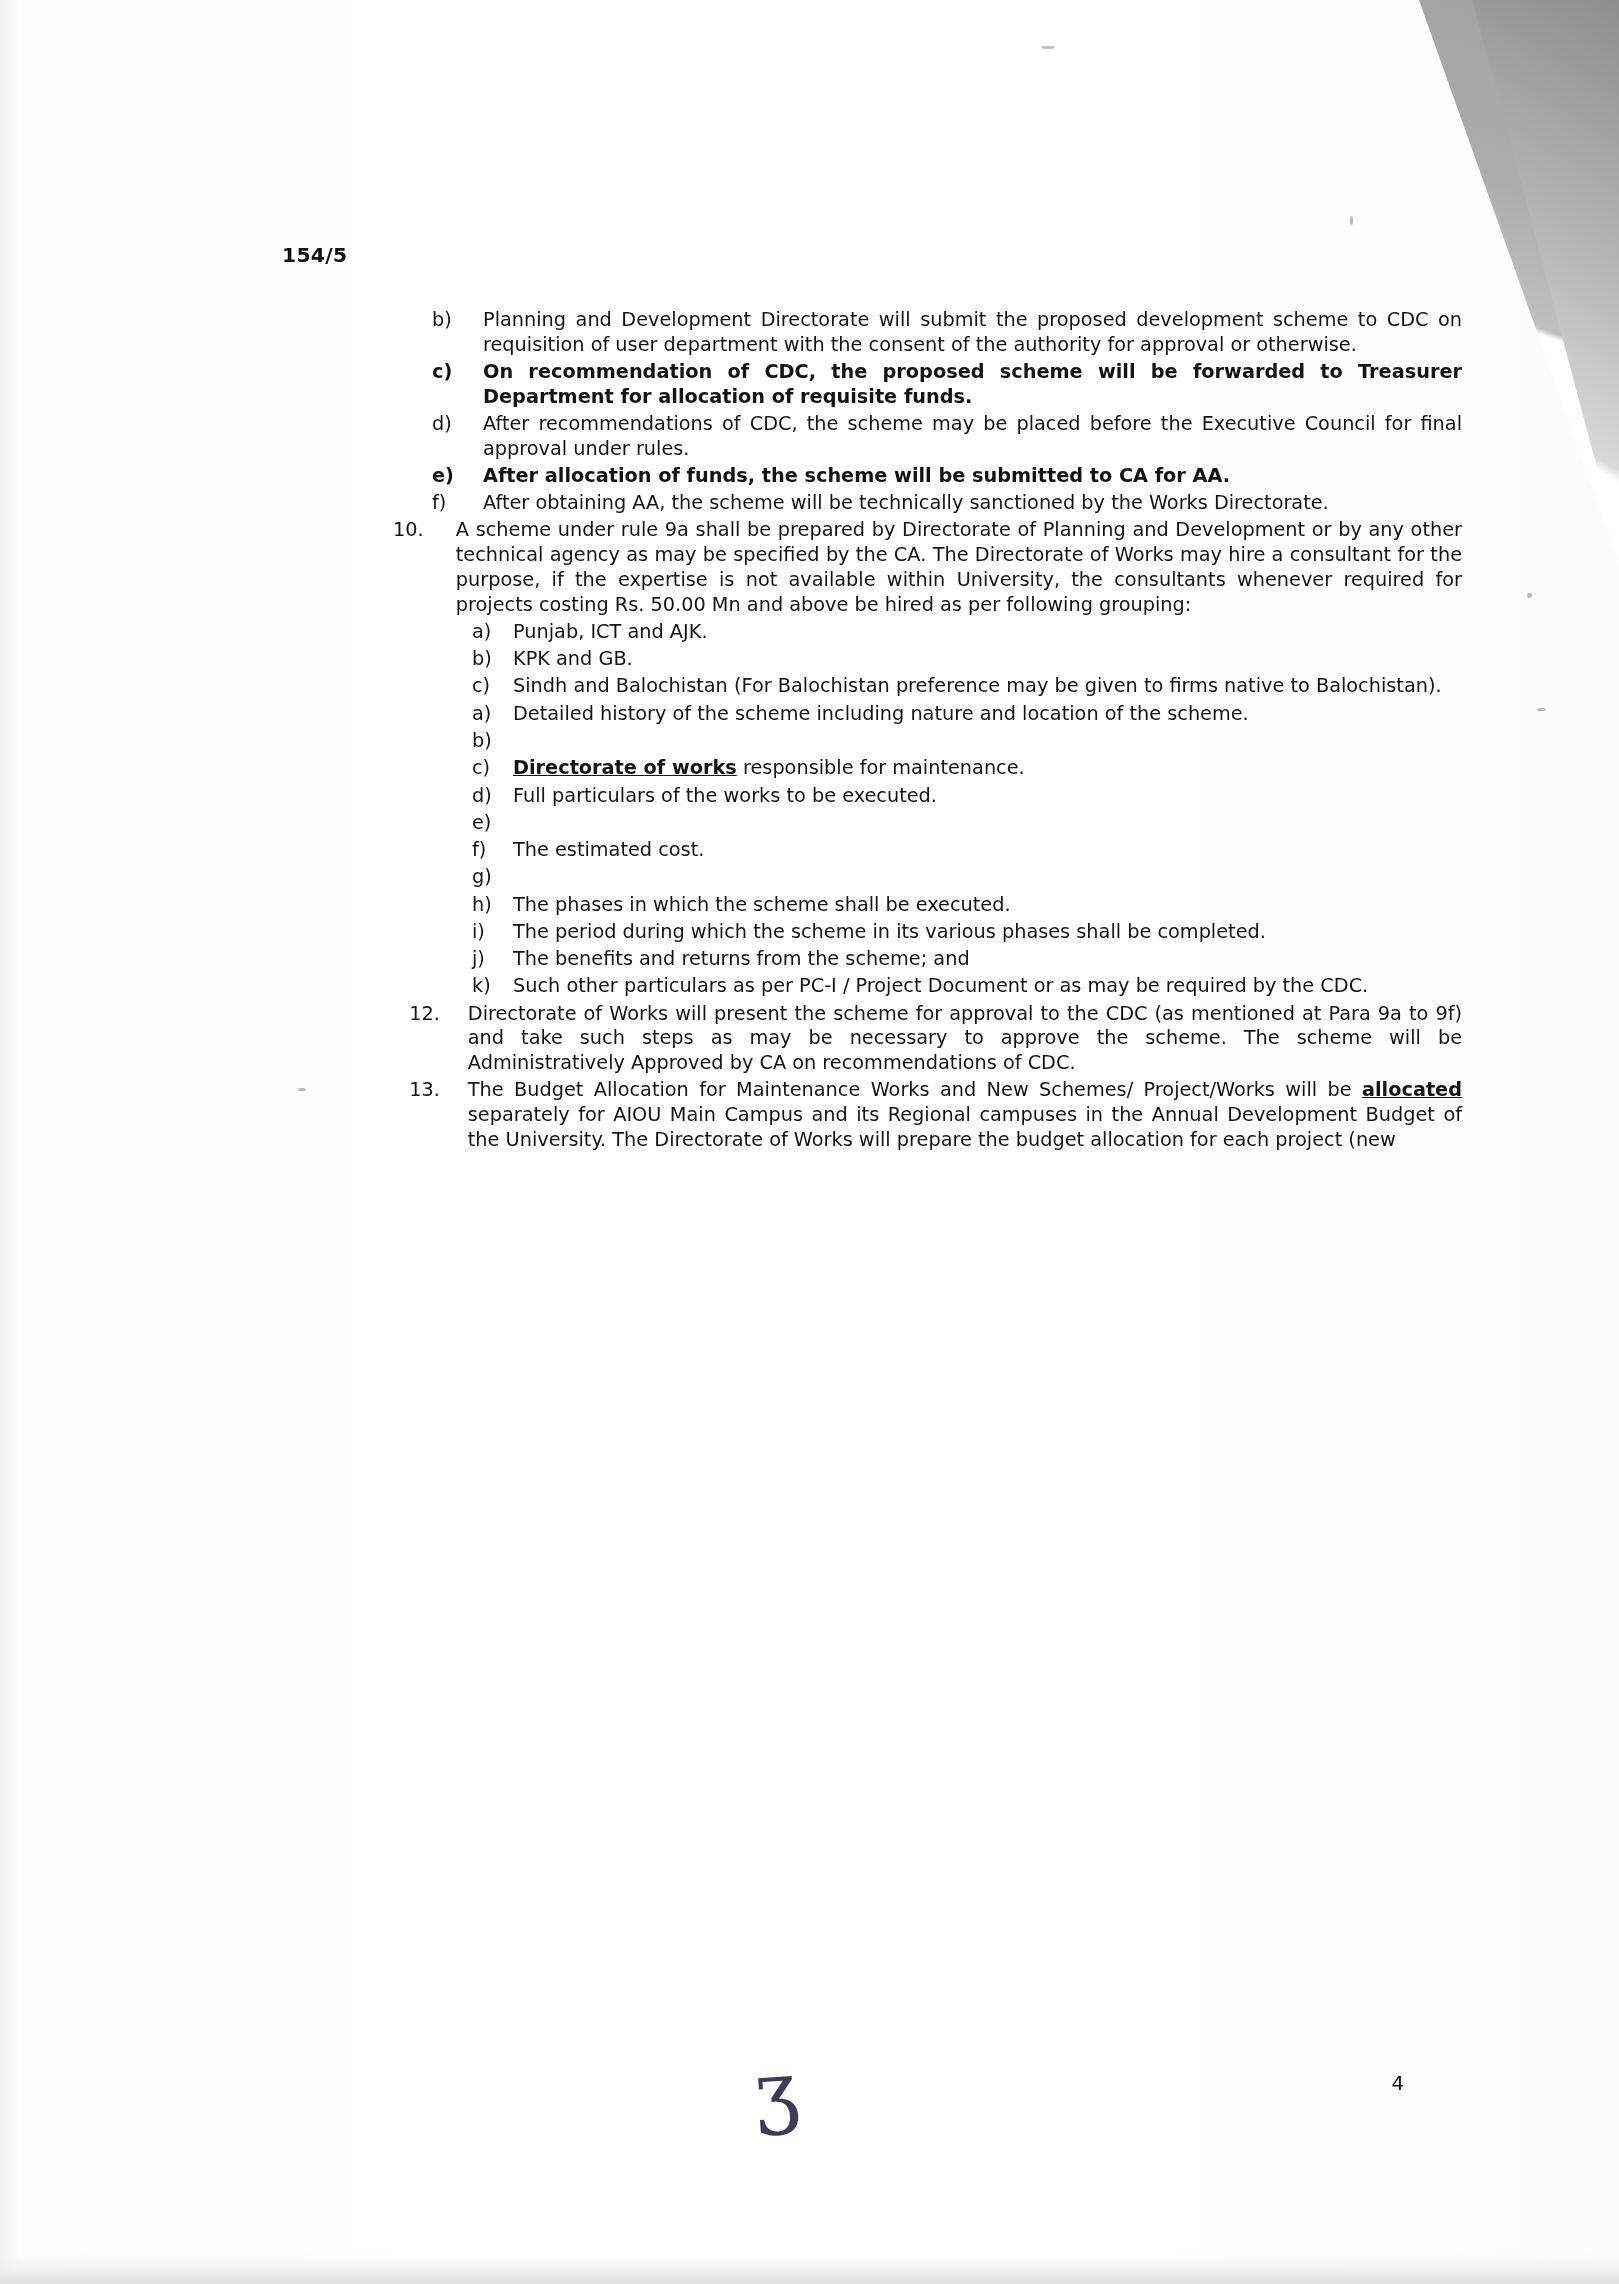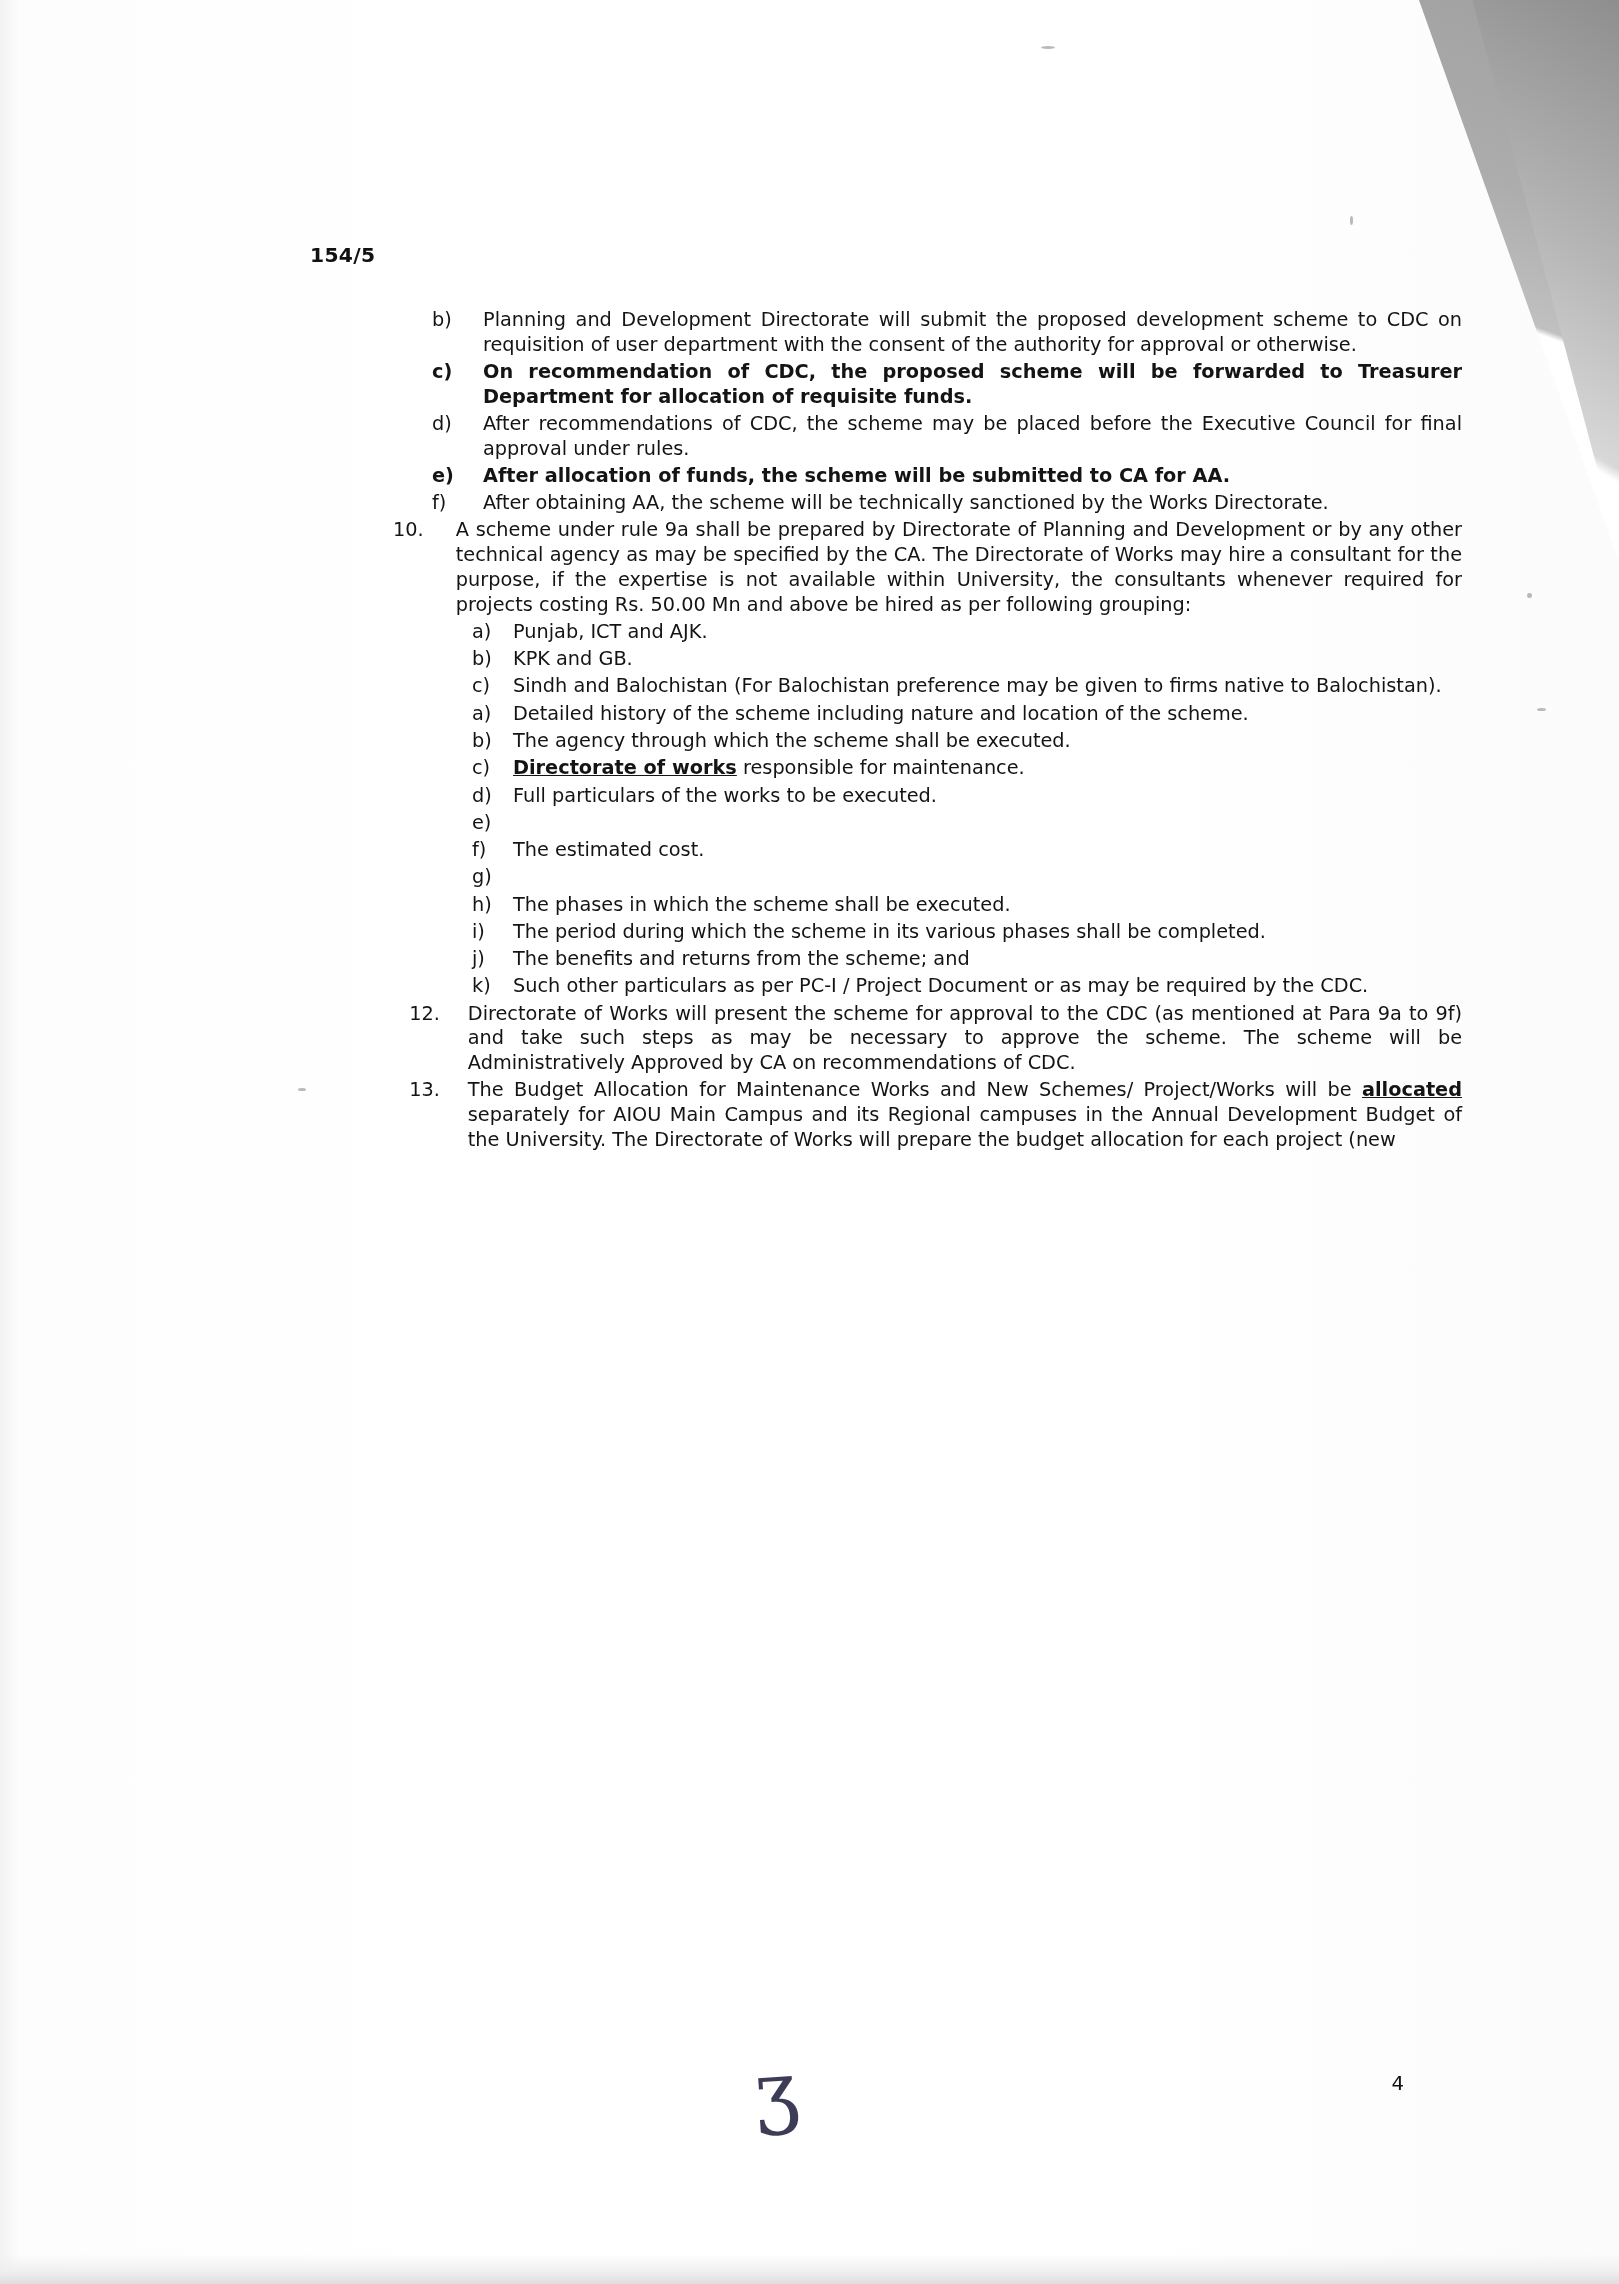--- a/index.html
+++ b/index.html
@@ -57,21 +57,20 @@
   }
 
   .doc-id {
     position: absolute;
     left: 282px;
     top: 243px;
     font-size: 20.3px;
     font-weight: bold;
     letter-spacing: 0.3px;
     color: #111;
-    margin-left: 28px;
   }
 
   .content {
     position: absolute;
     left: 393px;
     top: 308px;
     width: 1069px;
     color: #141414;
     font-size: 19.3px;
     line-height: 1.28;
@@ -179,21 +178,20 @@
       <div class="row lvl-alpha2">
         <div class="marker">c)</div>
         <div class="body">Sindh and Balochistan (For Balochistan preference may be given to firms native to Balochistan).</div>
       </div>
       <div class="row lvl-alpha2">
         <div class="marker">a)</div>
         <div class="body">Detailed history of the scheme including nature and location of the scheme.</div>
       </div>
       <div class="row lvl-alpha2">
         <div class="marker">b)</div>
-        <div class="body">The agency through which the scheme shall be executed.</div>
       </div>
       <div class="row lvl-alpha2">
         <div class="marker">c)</div>
         <div class="body"><span class="bu">Directorate of works</span> responsible for maintenance.</div>
       </div>
       <div class="row lvl-alpha2">
         <div class="marker">d)</div>
         <div class="body">Full particulars of the works to be executed.</div>
       </div>
       <div class="row lvl-alpha2">

